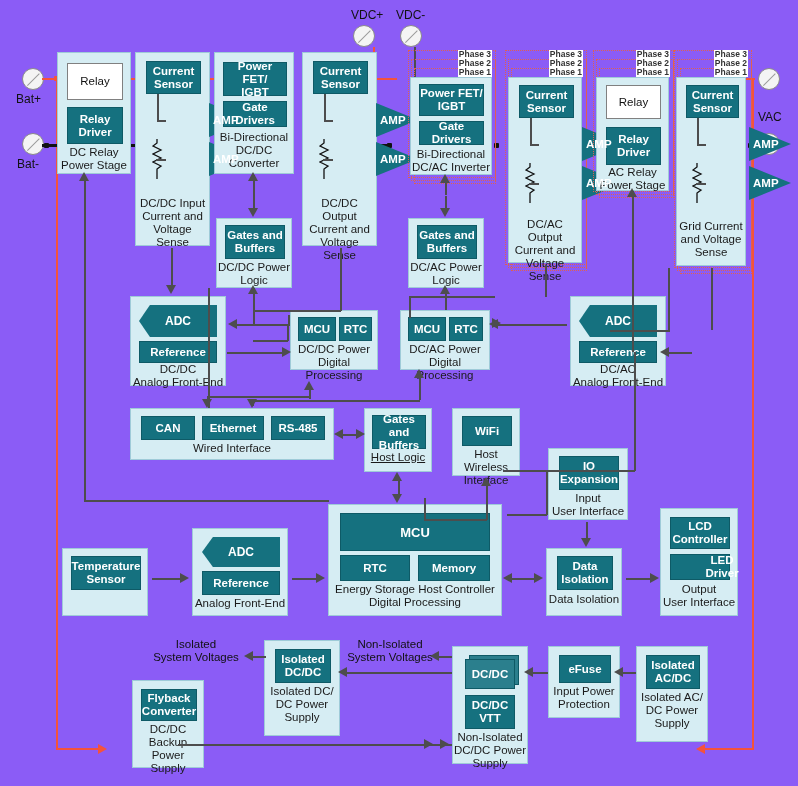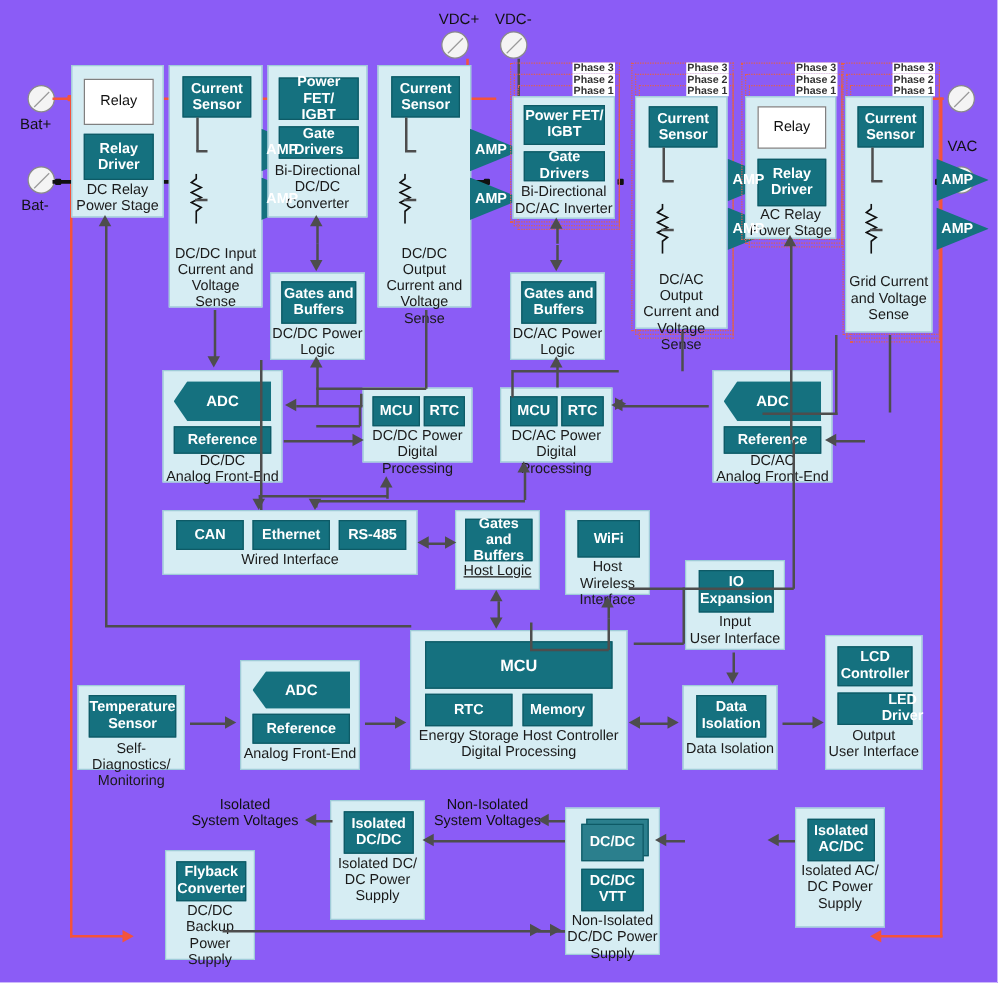--- a/index.html
+++ b/index.html
@@ -403,21 +403,21 @@
   <div class="ar d" style="left:202px;top:399px;"></div>
   <div class="w h" style="left:252px;top:400px;width:168px;"></div>
   <div class="w v" style="left:252px;top:400px;height:6px;"></div>
   <div class="ar d" style="left:247px;top:399px;"></div>
   <div class="w v" style="left:419px;top:372px;height:28px;"></div>
   <div class="ar u" style="left:414px;top:369px;"></div>
 
   <div class="panel" style="left:328px;top:504px;width:174px;height:112px;">
     <div class="tb" style="left:11px;top:8px;width:150px;height:38px;font-size:13px;">MCU</div>
     <div class="tb" style="left:11px;top:50px;width:70px;height:26px;">RTC</div>
-    <div class="tb" style="left:89px;top:50px;width:56px;height:26px;">Memory</div>
+    <div class="tb" style="left:89px;top:50px;width:72px;height:26px;">Memory</div>
     <div class="cap" style="top:78px;white-space:pre-line;">Energy Storage Host Controller
 Digital Processing</div>
   </div>
 
   <div class="panel" style="left:546px;top:548px;width:76px;height:68px;">
     <div class="tb" style="left:10px;top:7px;width:56px;height:34px;white-space:pre-line;">Data
 Isolation</div>
     <div class="cap" style="top:44px;">Data Isolation</div>
   </div>
 
@@ -425,22 +425,20 @@
     <div class="tb" style="left:9px;top:8px;width:60px;height:32px;white-space:pre-line;">LCD
 Controller</div>
     <div class="tb" style="left:9px;top:45px;width:60px;height:26px;padding-left:44px;">LED Driver</div>
     <div class="cap" style="top:74px;white-space:pre-line;">Output
 User Interface</div>
   </div>
 
   <div class="panel" style="left:62px;top:548px;width:86px;height:68px;">
     <div class="tb" style="left:8px;top:7px;width:70px;height:34px;white-space:pre-line;">Temperature
 Sensor</div>
-    <div class="cap" style="top:44px;white-space:pre-line;">Self-Diagnostics/
-Monitoring</div>
   </div>
 
   <div class="panel" style="left:192px;top:528px;width:96px;height:88px;">
     <div class="adc" style="left:9px;top:8px;width:78px;height:30px;">ADC</div>
     <div class="tb" style="left:9px;top:42px;width:78px;height:24px;">Reference</div>
     <div class="cap" style="top:68px;">Analog Front-End</div>
   </div>
 
   <div class="w h" style="left:152px;top:578px;width:32px;"></div>
   <div class="ar rt" style="left:180px;top:573px;"></div>
@@ -510,20 +508,25 @@
       <div class="sh"></div>
         <div class="fr">DC/DC</div>
     </div>
     <div class="tb" style="left:12px;top:48px;width:50px;height:34px;white-space:pre-line;">DC/DC
 VTT</div>
     <div class="cap" style="top:84px;white-space:pre-line;">Non-Isolated
 DC/DC Power
 Supply</div>
   </div>
 
+  <div class="panel" style="left:548px;top:646px;width:72px;height:72px;">
+    <div class="tb" style="left:10px;top:8px;width:52px;height:28px;">eFuse</div>
+    <div class="cap" style="top:38px;white-space:pre-line;">Input Power
+Protection</div>
+  </div>
 
   <div class="panel" style="left:636px;top:646px;width:72px;height:96px;">
     <div class="tb" style="left:9px;top:8px;width:54px;height:34px;white-space:pre-line;">Isolated
 AC/DC</div>
     <div class="cap" style="top:44px;white-space:pre-line;">Isolated AC/
 DC Power
 Supply</div>
   </div>
 
   <div class="w h" style="left:250px;top:656px;width:16px;"></div>

